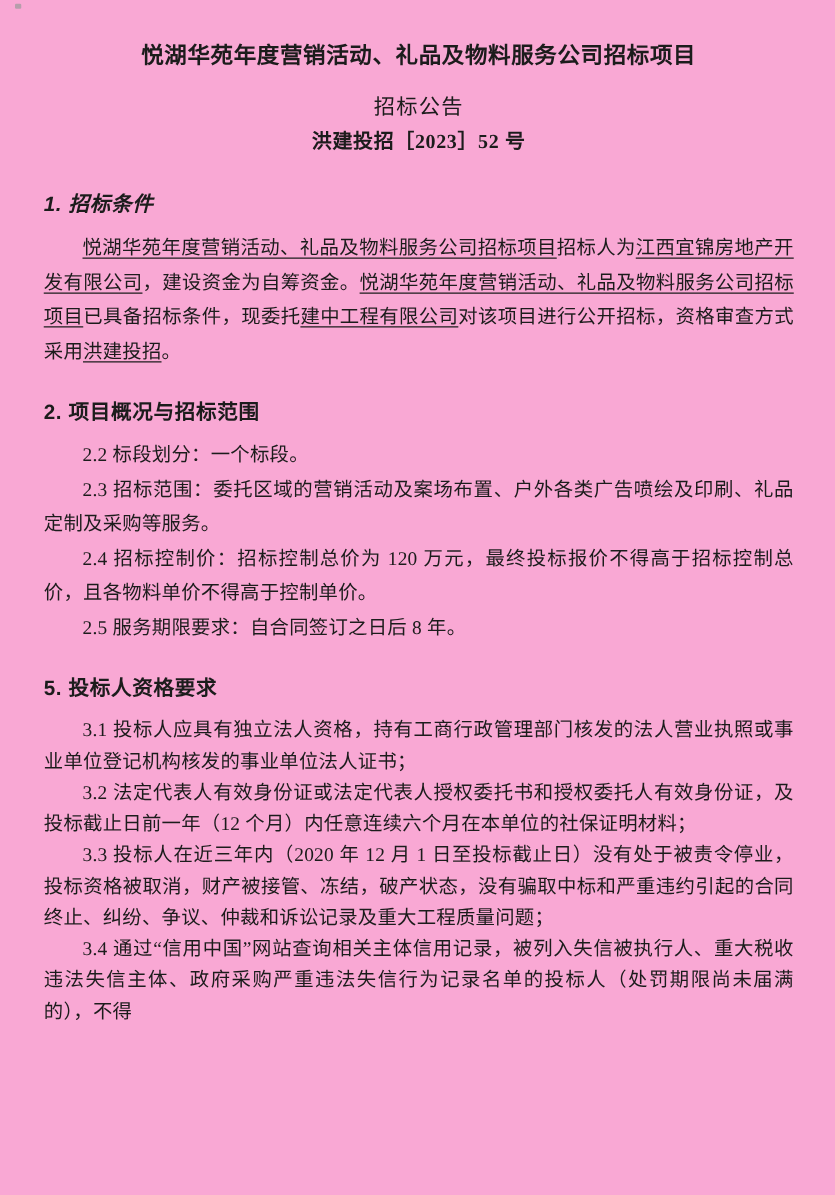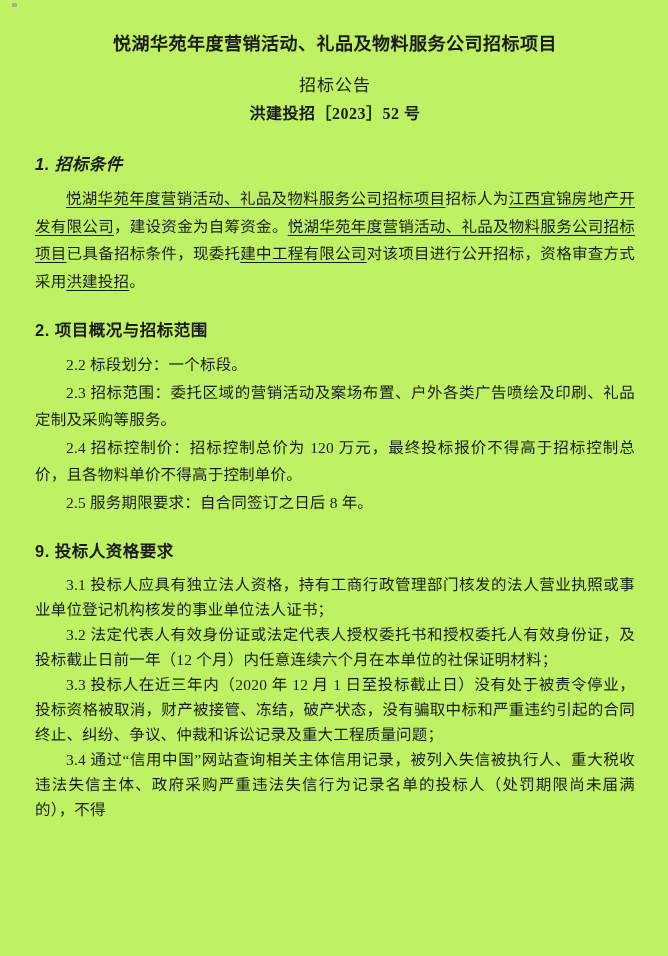--- a/index.html
+++ b/index.html
@@ -5,21 +5,21 @@
   html, body {
     margin: 0;
     padding: 0;
     background: #ffffff;
   }
   .page {
     position: relative;
     width: 668px;
     height: 956px;
     margin: 0 auto;
-    background: #bef264;
+    background: #f9a8d4;
     color: #1c1c1c;
     overflow: hidden;
     box-sizing: border-box;
     padding: 26px 33px 0 35px;
     font-family: "Liberation Serif", "DejaVu Serif", serif;
   }
   .doc-title {
     text-align: center;
     font-family: "Liberation Sans", "DejaVu Sans", sans-serif;
     font-weight: 700;
@@ -96,18 +96,18 @@
 
   <h3 class="section-heading first">1. 招标条件</h3>
   <p class="body-p"><span class="u">悦湖华苑年度营销活动、礼品及物料服务公司招标项目</span><span>招标人为</span><span class="u">江西宜锦房地产开发有限公司</span><span>，建设资金为自筹资金。</span><span class="u">悦湖华苑年度营销活动、礼品及物料服务公司招标项目</span><span>已具备招标条件，现委托</span><span class="u">建中工程有限公司</span><span>对该项目进行公开招标，资格审查方式采用</span><span class="u">洪建投招</span><span>。</span></p>
 
   <h3 class="section-heading">2. 项目概况与招标范围</h3>
   <p class="body-p">2.2 标段划分：一个标段。</p>
   <p class="body-p">2.3 招标范围：委托区域的营销活动及案场布置、户外各类广告喷绘及印刷、礼品定制及采购等服务。</p>
   <p class="body-p">2.4 招标控制价：招标控制总价为 120 万元，最终投标报价不得高于招标控制总价，且各物料单价不得高于控制单价。</p>
   <p class="body-p">2.5 服务期限要求：自合同签订之日后 8 年。</p>
 
-  <h3 class="section-heading">9. 投标人资格要求</h3>
+  <h3 class="section-heading">5. 投标人资格要求</h3>
   <p class="body-p tight">3.1 投标人应具有独立法人资格，持有工商行政管理部门核发的法人营业执照或事业单位登记机构核发的事业单位法人证书；</p>
   <p class="body-p tight">3.2 法定代表人有效身份证或法定代表人授权委托书和授权委托人有效身份证，及投标截止日前一年（12 个月）内任意连续六个月在本单位的社保证明材料；</p>
   <p class="body-p tight">3.3 投标人在近三年内（2020 年 12 月 1 日至投标截止日）没有处于被责令停业，投标资格被取消，财产被接管、冻结，破产状态，没有骗取中标和严重违约引起的合同终止、纠纷、争议、仲裁和诉讼记录及重大工程质量问题；</p>
   <p class="body-p tight">3.4 通过“信用中国”网站查询相关主体信用记录，被列入失信被执行人、重大税收违法失信主体、政府采购严重违法失信行为记录名单的投标人（处罚期限尚未届满的），不得</p>
 </div>
 
 </body></html>

